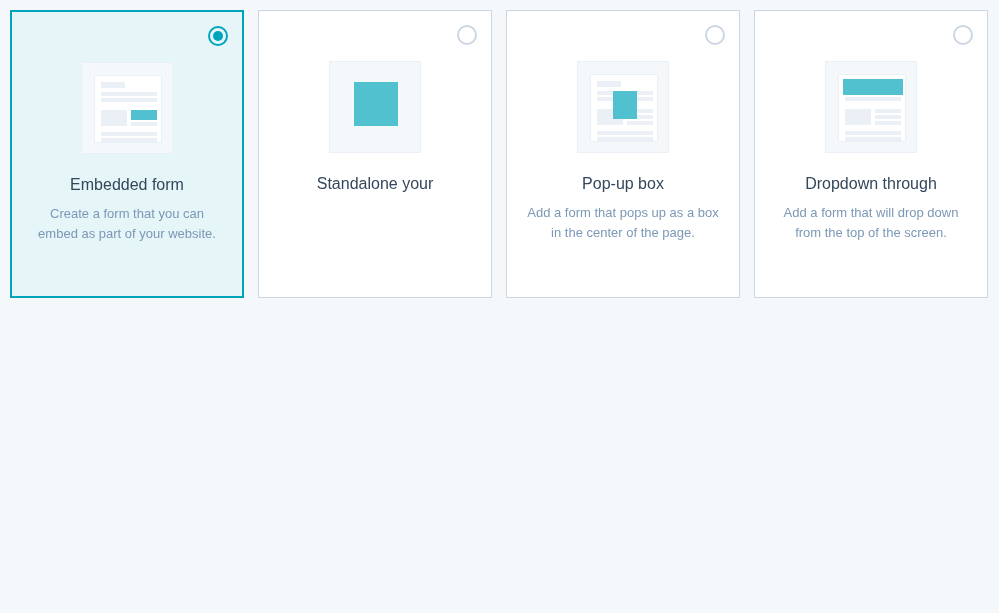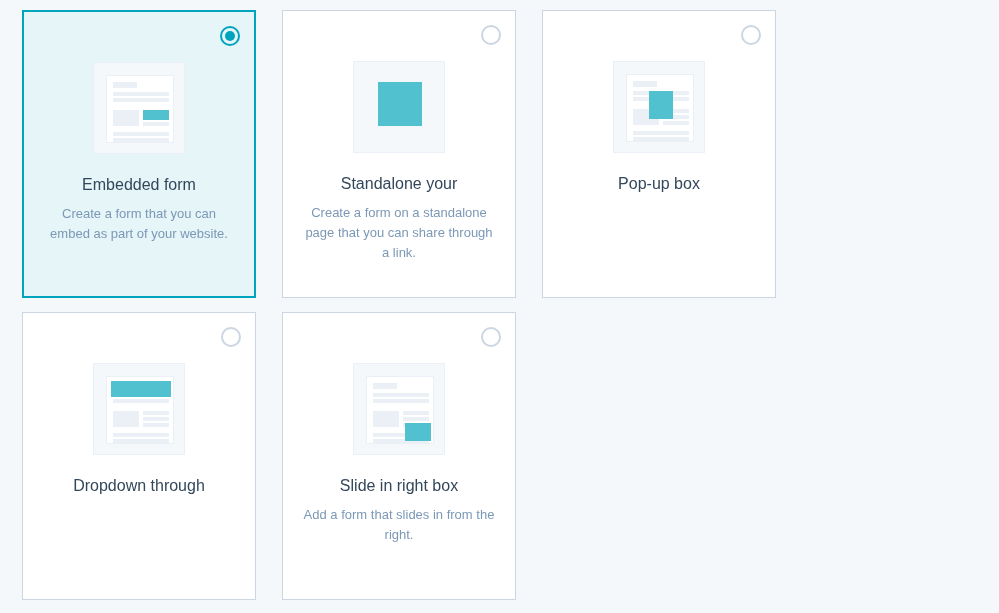--- a/index.html
+++ b/index.html
@@ -20,21 +20,20 @@
     height: 288px;
     background: #fff;
     border: 1px solid #cbd6e2;
     position: relative;
     display: flex;
     flex-direction: column;
     align-items: center;
     padding: 22px 18px 32px 18px;
     text-align: center;
     cursor: pointer;
-    margin-left: 12px;
   }
   .card.selected {
     background: #e5f5f8;
     border: 2px solid #00a4bd;
   }
   .radio {
     position: absolute;
     top: 14px;
     right: 14px;
     width: 20px;
@@ -123,70 +122,52 @@
       </div>
       <div class="title">Embedded form</div>
       <div class="desc">Create a form that you can embed as part of your website.</div>
     </div>
     <div class="card">
       <div class="radio"></div>
       <div class="thumb">
         <div class="accent" style="top: 20px; left: 24px; width: 44px; height: 44px;"></div>
       </div>
       <div class="title">Standalone your</div>
-      <div class="desc">Create a form on a standalone page that you can share through a link.</div>
     </div>
     <div class="card">
       <div class="radio"></div>
       <div class="thumb">
         <div class="page">
           <div class="line" style="top: 6px; left: 6px; width: 24px; height: 6px;"></div>
           <div class="line" style="top: 16px; left: 6px; width: 56px;"></div>
           <div class="line" style="top: 22px; left: 6px; width: 56px;"></div>
           <div class="line" style="top: 34px; left: 6px; width: 26px; height: 16px;"></div>
           <div class="line" style="top: 34px; left: 36px; width: 26px;"></div>
           <div class="line" style="top: 40px; left: 36px; width: 26px;"></div>
           <div class="line" style="top: 46px; left: 36px; width: 26px;"></div>
           <div class="line" style="top: 56px; left: 6px; width: 56px;"></div>
           <div class="line" style="top: 62px; left: 6px; width: 56px;"></div>
           <div class="accent" style="top: 16px; left: 22px; width: 24px; height: 28px;"></div>
         </div>
       </div>
       <div class="title">Pop-up box</div>
+      <div class="desc">Add a form that pops up as a box in the center of the page.</div>
     </div>
     <div class="card">
       <div class="radio"></div>
       <div class="thumb">
         <div class="page">
           <div class="line" style="top: 6px; left: 6px; width: 24px; height: 6px;"></div>
           <div class="line" style="top: 16px; left: 6px; width: 56px;"></div>
           <div class="line" style="top: 22px; left: 6px; width: 56px;"></div>
           <div class="line" style="top: 34px; left: 6px; width: 26px; height: 16px;"></div>
           <div class="line" style="top: 34px; left: 36px; width: 26px;"></div>
           <div class="line" style="top: 40px; left: 36px; width: 26px;"></div>
           <div class="line" style="top: 46px; left: 36px; width: 26px;"></div>
           <div class="line" style="top: 56px; left: 6px; width: 56px;"></div>
           <div class="line" style="top: 62px; left: 6px; width: 56px;"></div>
           <div class="accent" style="top: 4px; left: 4px; width: 60px; height: 16px;"></div>
         </div>
       </div>
       <div class="title">Dropdown through</div>
-    </div>
-    <div class="card">
-      <div class="radio"></div>
-      <div class="thumb">
-        <div class="page">
-          <div class="line" style="top: 6px; left: 6px; width: 24px; height: 6px;"></div>
-          <div class="line" style="top: 16px; left: 6px; width: 56px;"></div>
-          <div class="line" style="top: 22px; left: 6px; width: 56px;"></div>
-          <div class="line" style="top: 34px; left: 6px; width: 26px; height: 16px;"></div>
-          <div class="line" style="top: 34px; left: 36px; width: 26px;"></div>
-          <div class="line" style="top: 40px; left: 36px; width: 26px;"></div>
-          <div class="line" style="top: 46px; left: 36px; width: 26px;"></div>
-          <div class="line" style="top: 56px; left: 6px; width: 56px;"></div>
-          <div class="line" style="top: 62px; left: 6px; width: 56px;"></div>
-          <div class="accent" style="top: 46px; left: 38px; width: 26px; height: 18px;"></div>
-        </div>
-      </div>
-      <div class="title">Slide in right box</div>
-      <div class="desc">Add a form that slides in from the right.</div>
+      <div class="desc">Add a form that will drop down from the top of the screen.</div>
     </div>
   </div>
 
 </body></html>

